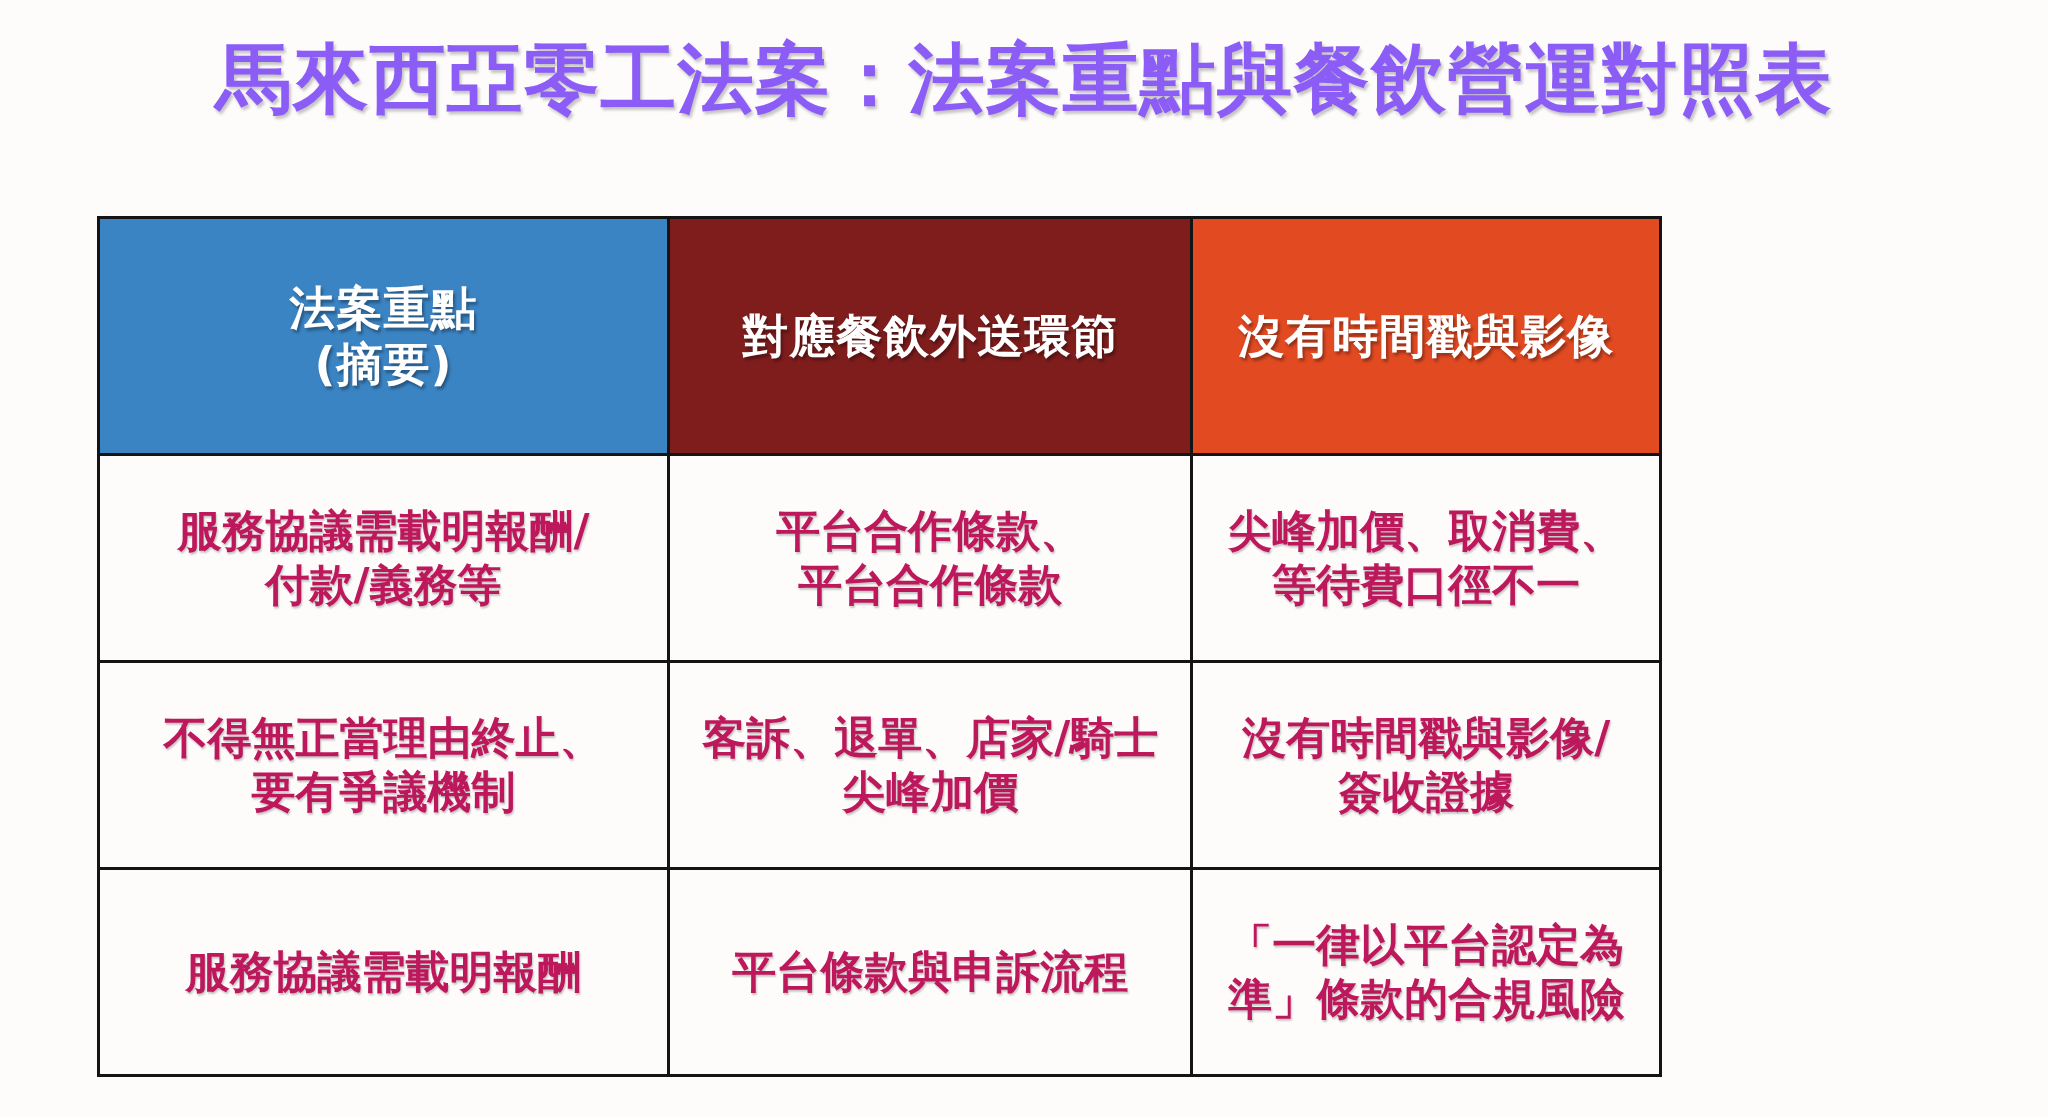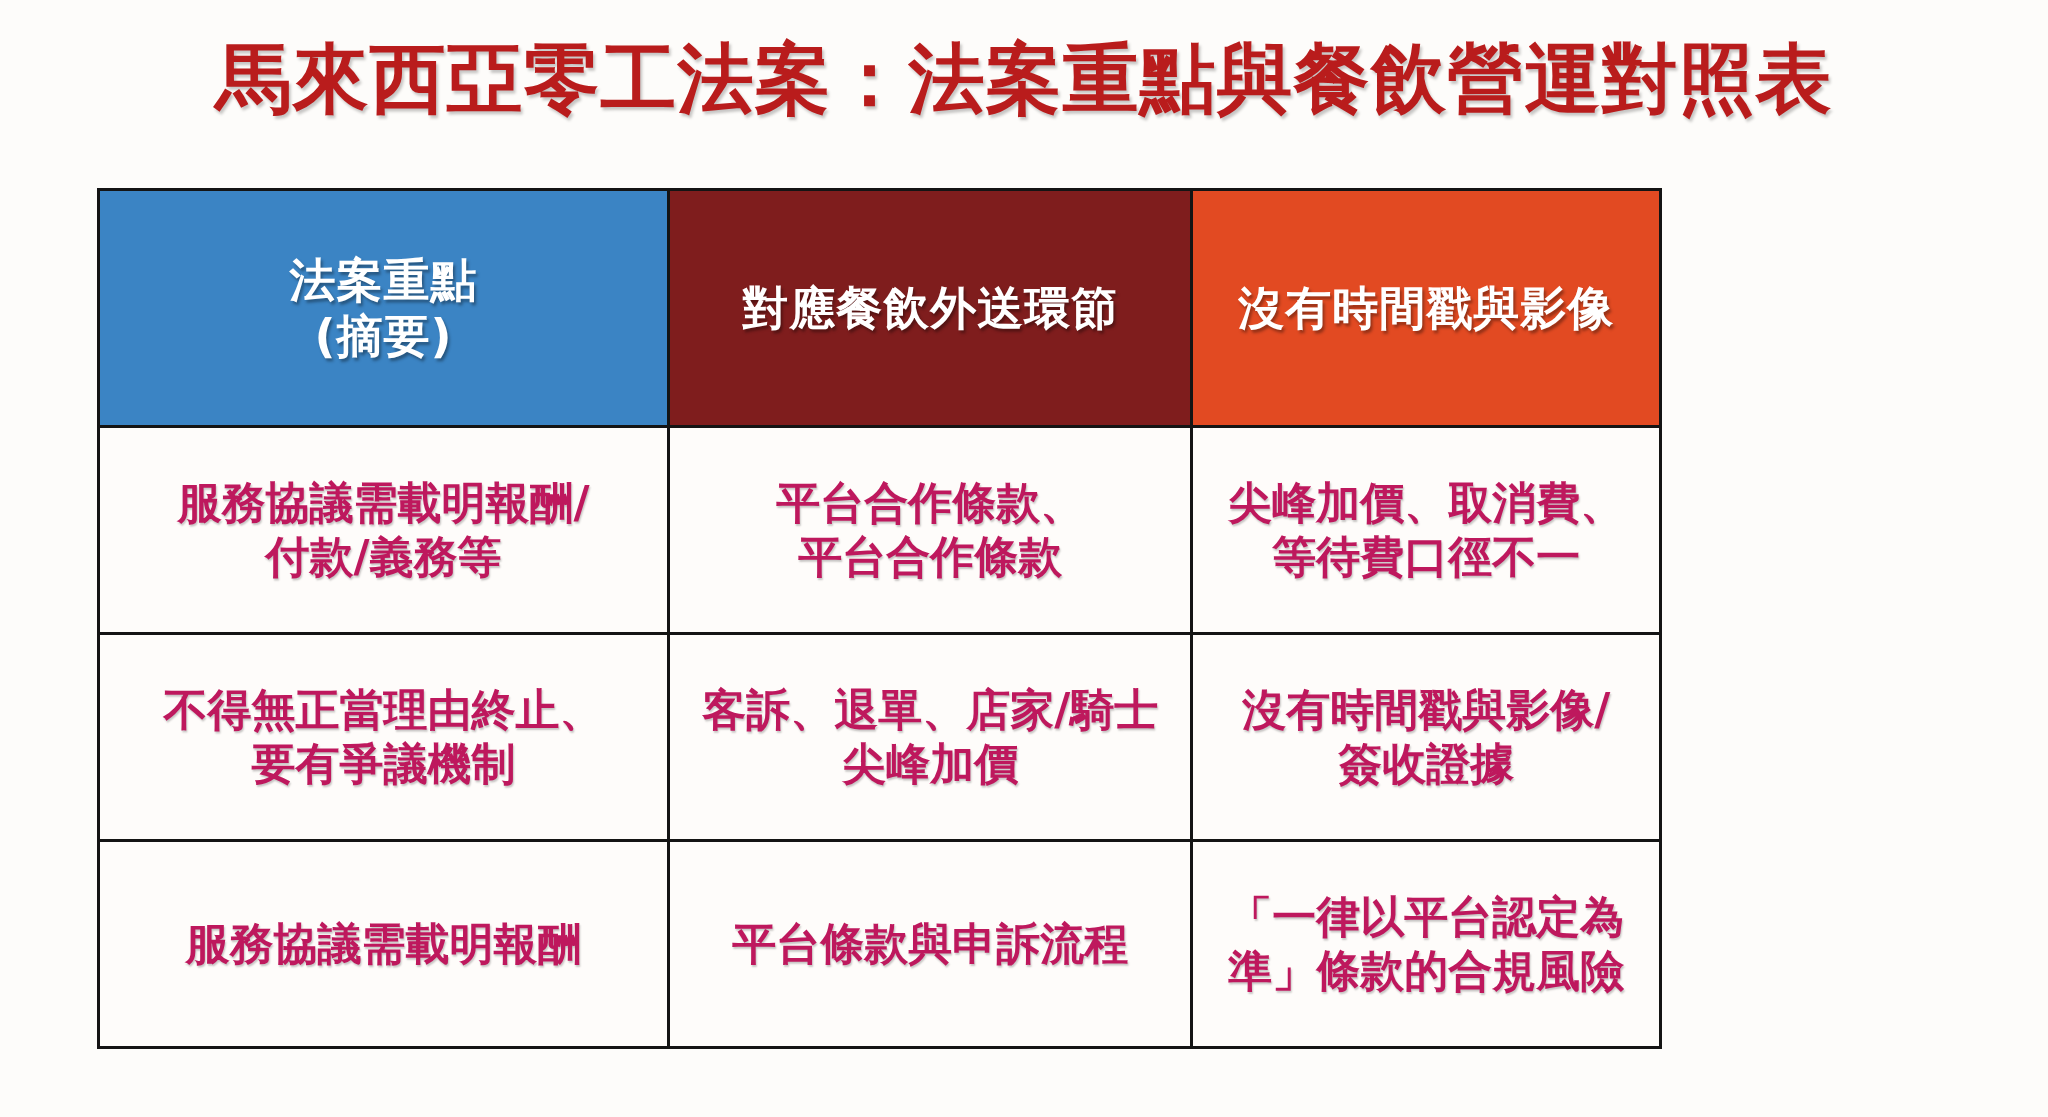--- a/index.html
+++ b/index.html
@@ -50,32 +50,32 @@
     right: 0;
     top: 38px;
     text-align: center;
     z-index: 3;
   }
   .title-text {
     display: inline-block;
     font-size: 76px;
     font-weight: 700;
     letter-spacing: 1px;
-    color: #b91c1c;
+    color: #8b5cf6;
     font-family: "DejaVu Sans", "Liberation Sans", sans-serif;
     text-shadow: 2px 3px 3px rgba(0,0,0,0.22);
     line-height: 1.08;
     white-space: nowrap;
   }
 
   
   .table-wrap {
     position: absolute;
     left: 97px;
-    top: 188px;
+    top: 216px;
     width: 1565px;
     z-index: 2;
   }
   table.grid {
     width: 100%;
     border-collapse: collapse;
     table-layout: fixed;
     background: transparent;
   }
   table.grid th,

